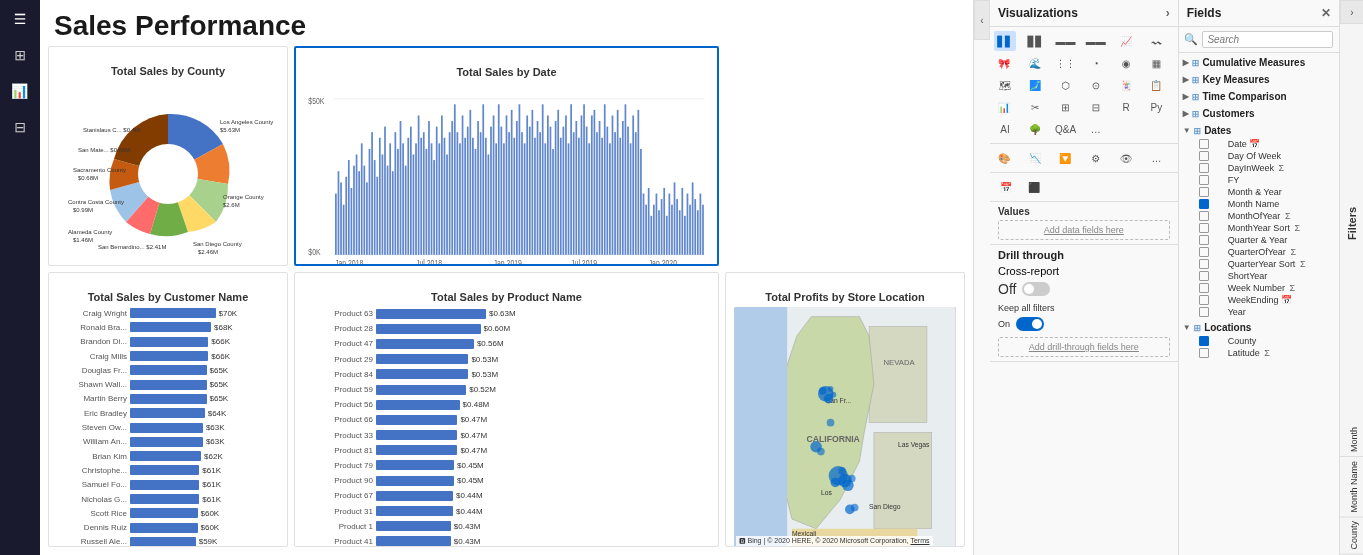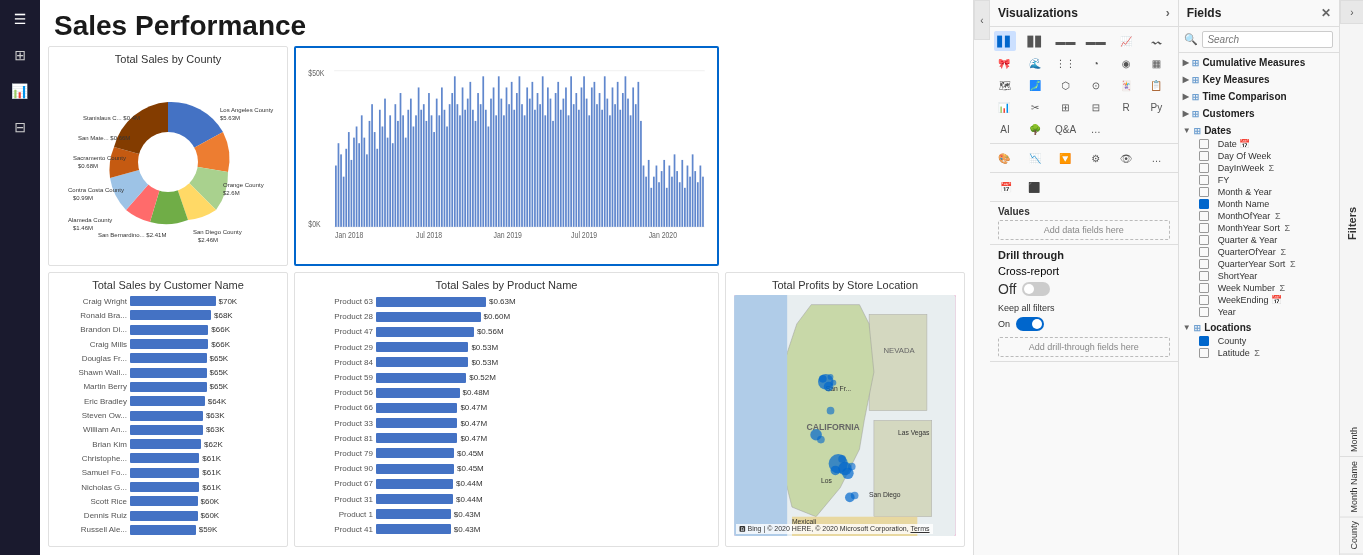--- a/index.html
+++ b/index.html
@@ -59,24 +59,25 @@
       border-radius: 2px;
       padding: 6px 8px;
       overflow: hidden;
       position: relative;
     }
     .chart-box.highlighted {
       border: 2px solid #0066cc;
     }
     .chart-title {
       font-size: 11px;
-      font-weight: 400;
+      font-weight: 700;
       color: #333;
       margin-bottom: 4px;
       text-align: center;
+      margin-top: 12px;
     }
 
     
     .donut-container {
       display: flex;
       align-items: center;
       justify-content: center;
       height: calc(100% - 20px);
       position: relative;
     }
@@ -193,20 +194,21 @@
       color: #333;
       margin-bottom: 3px;
     }
     .add-fields-box {
       border: 1px dashed #bbb;
       padding: 4px 6px;
       font-size: 9px;
       color: #888;
       border-radius: 2px;
       text-align: center;
+      text-decoration: underline;
     }
 
     
     .drill-section {
       padding: 4px 8px;
       border-bottom: 1px solid #ddd;
     }
     .drill-title {
       font-size: 11px;
       font-weight: 700;
@@ -283,21 +285,21 @@
       color: #222;
       cursor: pointer;
       gap: 3px;
     }
     .field-group-header .chevron { font-size: 8px; color: #666; }
     .field-group-header .table-icon { color: #70a0d0; font-size: 9px; }
     .field-item {
       display: flex;
       align-items: center;
       padding: 1px 8px 1px 20px;
-      gap: 9px;
+      gap: 19px;
       cursor: pointer;
     }
     .field-checkbox {
       width: 10px; height: 10px;
       border: 1px solid #999;
       border-radius: 1px;
       flex-shrink: 0;
     }
     .field-checkbox.checked { background: #0066cc; border-color: #0066cc; }
     .field-name {
@@ -407,20 +409,21 @@
           <text x="5" y="118" font-size="6" fill="#333">$0.99M</text>
           <text x="5" y="78" font-size="6" fill="#333">Sacramento County</text>
           <text x="10" y="86" font-size="6" fill="#333">$0.68M</text>
           <text x="10" y="58" font-size="6" fill="#333">San Mate... $0.66M</text>
           <text x="15" y="38" font-size="6" fill="#333">Stanislaus C... $0.4M</text>
         </svg>
       </div>
     </div>
 
     <div class="chart-box date-chart-span highlighted">
+      <div class="chart-title">Total Sales by Date</div>
       <div class="line-chart-area">
         <svg width="100%" height="100%" viewBox="0 0 470 165" preserveAspectRatio="none">
 
           <text x="5" y="20" font-size="8" fill="#666">$50K</text>
           <text x="5" y="155" font-size="8" fill="#666">$0K</text>
 
           <line x1="35" y1="15" x2="465" y2="15" stroke="#e0e0e0" stroke-width="0.5"></line>
           <line x1="35" y1="155" x2="465" y2="155" stroke="#e0e0e0" stroke-width="0.5"></line>
 
           <g>

